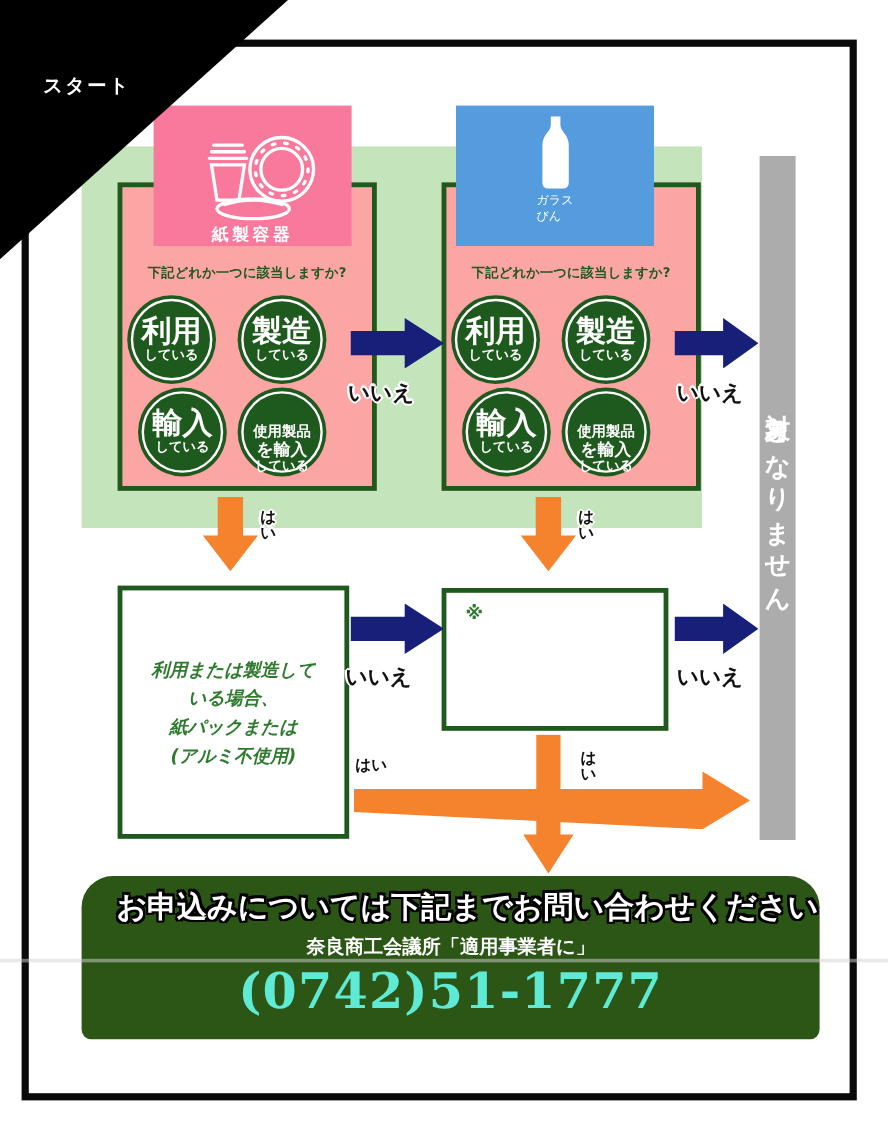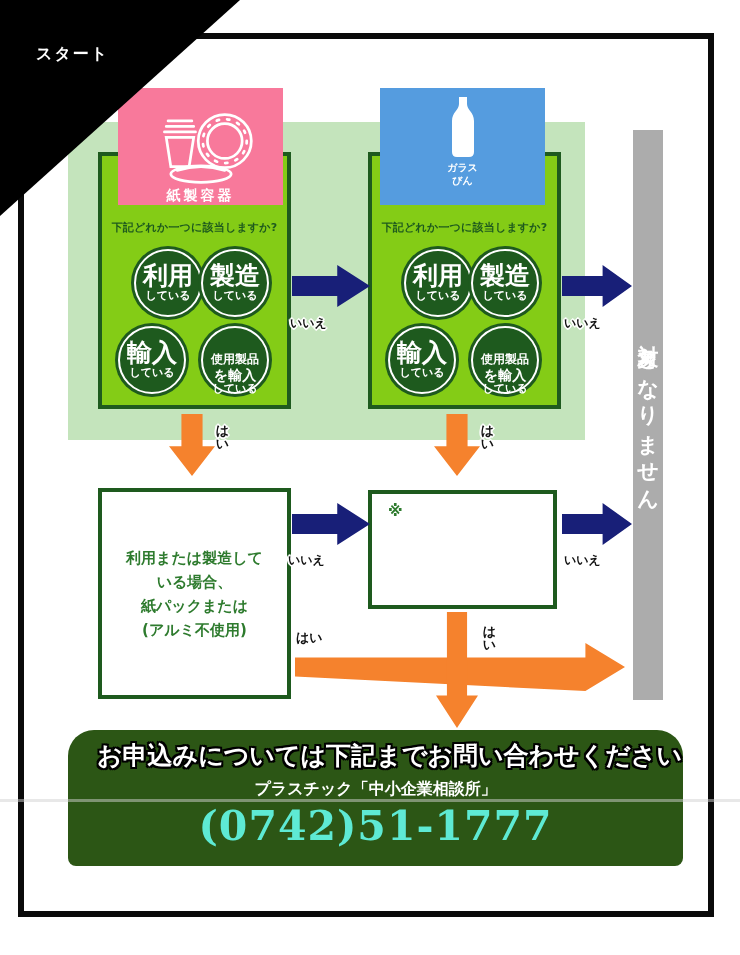--- a/index.html
+++ b/index.html
@@ -4,88 +4,88 @@
 <style>
   html,body { margin:0; padding:0; background:#fff; }
   .page { position:relative; width:740px; height:955px; background:#ffffff; overflow:hidden;
           font-family:"DejaVu Sans","Liberation Sans",sans-serif; }
 
   .frame { position:absolute; left:18px; top:33px; width:696px; height:884px;
            border:6px solid #0a0a0a; box-sizing:border-box; z-index:0; }
 
   .start-tri { position:absolute; left:0; top:0; width:240px; height:216px; background:#000;
                clip-path:polygon(0 0,100% 0,0 100%); z-index:8; }
-  .start-label { position:absolute; left:36px; top:44px; color:#fff; font-weight:bold;
+  .start-label { position:absolute; left:36px; top:62px; color:#fff; font-weight:bold;
                  font-size:16px; letter-spacing:2px; z-index:9; }
 
   .panel { position:absolute; left:68px; top:122px; width:517px; height:318px;
            background:#C4E4BC; z-index:1; }
 
-  .qbox { position:absolute; width:193px; height:257px; background:#84cc16;
+  .qbox { position:absolute; width:216px; height:257px; background:#fca5a5;
           border:4px solid #1E5A1E; box-sizing:border-box; z-index:2;padding-left:48px; }
   .qbox.left  { left:98px;  top:152px; }
   .qbox.right { left:368px; top:152px; }
   .qtext { position:absolute; left:0; right:0; top:64px; text-align:center;
            font-size:11px; font-weight:bold; color:#1E5A1E; letter-spacing:0.2px; }
 
   .circle { position:absolute; width:74px; height:74px; border-radius:50%; background:#1E5A1E;
             color:#fff; display:flex; flex-direction:column; align-items:center;
             justify-content:center; text-align:center; }
   .circle::after { content:""; position:absolute; inset:3px; border:2px solid #fff; border-radius:50%; }
-  .c1 { left:29px; top:90px; }  .c2 { left:96px; top:90px; }
+  .c1 { left:4px; top:90px; }  .c2 { left:96px; top:90px; }
   .c3 { left:13px; top:167px; } .c4 { left:96px; top:167px; }
   .c-main { font-size:25px; font-weight:bold; line-height:1; }
   .c-sub  { font-size:11px; font-weight:bold; line-height:1.25; margin-top:1px; }
   .cm1 { font-size:12px; font-weight:bold; line-height:1.15;margin-top:28px; }
   .cm2 { font-size:14px; font-weight:bold; line-height:1.15; }
   .cm3 { font-size:11px; font-weight:bold; line-height:1.15; }
 
   .catbox { position:absolute; z-index:3; width:165px; height:117px; box-sizing:border-box; }
-  .catbox.pink { left:118px; top:88px; background:#F8799B; display:flex; flex-direction:column;
+  .catbox.pink { left:128px; top:88px; background:#F8799B; display:flex; flex-direction:column;
                  align-items:center; justify-content:flex-start; padding-top:22px; }
   .cat-label { color:#fff; font-weight:bold; font-size:14px; letter-spacing:3px; margin-top:2px; }
   .catbox.blue { left:380px; top:88px; background:#559CDF; display:flex;
                  justify-content:space-evenly; align-items:flex-start; padding-top:8px; }
   .bottle-item { display:flex; flex-direction:column; align-items:center; width:33%; }
-  .bottle-label { color:#fff; font-weight:bold; font-size:10px; line-height:1.3;
-                  text-align:center; margin-top:3px; }
+  .bottle-label { color:#fff; font-weight:normal; font-size:10px; line-height:1.3;
+                  margin-top:3px; }
 
   .gray-bar { position:absolute; left:633px; top:130px; width:30px; height:570px;
               background:#ACACAC; display:flex; align-items:center; justify-content:center; z-index:1; }
   .gray-text { writing-mode:vertical-rl; color:#fff; font-size:21px; font-weight:bold;
                letter-spacing:4px; }
 
   .arr-r { position:absolute; background:#181F78; z-index:3;
            clip-path:polygon(0 26%,58% 26%,58% 0,100% 50%,58% 100%,58% 74%,0 74%); }
   #arr1 { left:292px; top:265px; width:78px; height:42px; }
   #arr2 { left:562px; top:265px; width:70px; height:42px; }
   #arr3 { left:292px; top:503px; width:78px; height:42px; }
   #arr4 { left:562px; top:503px; width:70px; height:42px; }
 
   .outlined { color:#111; font-weight:bold;
       text-shadow:-1px -1px 0 #fff,1px -1px 0 #fff,-1px 1px 0 #fff,1px 1px 0 #fff,
                   0 2px 0 #fff,0 -2px 0 #fff,2px 0 0 #fff,-2px 0 0 #fff; }
-  .no-label { position:absolute; font-size:12px; z-index:4; }
+  .no-label { position:absolute; font-size:18px; z-index:4; }
   #no1 { left:290px; top:315px; } #no2 { left:564px; top:315px; }
   #no3 { left:288px; top:552px; } #no4 { left:564px; top:552px; }
 
   .arr-d { position:absolute; background:#F5822D; z-index:3;
            clip-path:polygon(27% 0,73% 0,73% 52%,100% 52%,50% 100%,0 52%,27% 52%); }
   #oarr1 { left:169px; top:414px; width:46px; height:62px; }
   #oarr2 { left:434px; top:414px; width:46px; height:62px; }
   .yes-vert { position:absolute; writing-mode:vertical-rl; font-size:13px; z-index:4; line-height:1; }
   #yes1 { left:216px; top:416px; } #yes2 { left:481px; top:416px; }
   #yes-h { position:absolute; left:296px; top:629px; font-size:13px; z-index:4; }
   #yes3 { left:483px; top:617px; }
 
   .box-paper { position:absolute; left:98px; top:488px; width:193px; height:211px;
                background:#fff; border:4px solid #1E5A1E; box-sizing:border-box; z-index:2;
                display:flex; flex-direction:column; align-items:center; justify-content:center;
                text-align:center; }
-  .box-paper span { font-size:15px; font-weight:bold; color:#2E7B2E; line-height:1.6; }
+  .box-paper span { font-size:15px; font-weight:bold; color:#2E7B2E; line-height:1.6;font-style:italic; }
 
   .box-biz { position:absolute; left:368px; top:490px; width:189px; height:119px;
              background:#fff; border:4px solid #1E5A1E; box-sizing:border-box; z-index:2; }
   .biz-note { position:absolute; left:16px; top:8px; font-size:15px; font-weight:bold; color:#2E7B2E; }
   .biz-lines { position:absolute; left:0; right:0; top:22px; text-align:center; }
   .biz-lines span { display:block; font-size:16px; font-weight:bold; color:#2E7B2E; line-height:1.5; }
 
   #oarr-h { position:absolute; left:295px; top:643px; width:330px; height:48px; background:#F5822D;
             z-index:3; clip-path:polygon(0 30%,88% 30%,88% 0,100% 50%,88% 100%,0 70%); }
   #oarr-v { position:absolute; left:436px; top:612px; width:42px; height:116px; background:#F5822D;
@@ -214,19 +214,19 @@
     <div class="biz-note">※</div>
   </div>
 
   <div id="oarr-h"></div>
   <div id="oarr-v"></div>
   <div class="outlined" id="yes-h" style="position:absolute;font-size:13px;z-index:4;">はい</div>
   <div class="yes-vert outlined" id="yes3">はい</div>
 
   <div class="banner">
     <div class="banner-title">お申込みについては下記までお問い合わせください</div>
-    <div class="banner-org">プラスチック「中小企業相談所」</div>
+    <div class="banner-org">奈良商工会議所「適用事業者に」</div>
     <div class="banner-phone">(0742)51-1777</div>
   </div>
 
   <div class="scan-line"></div>
 
 </div>
 
 </body></html>

